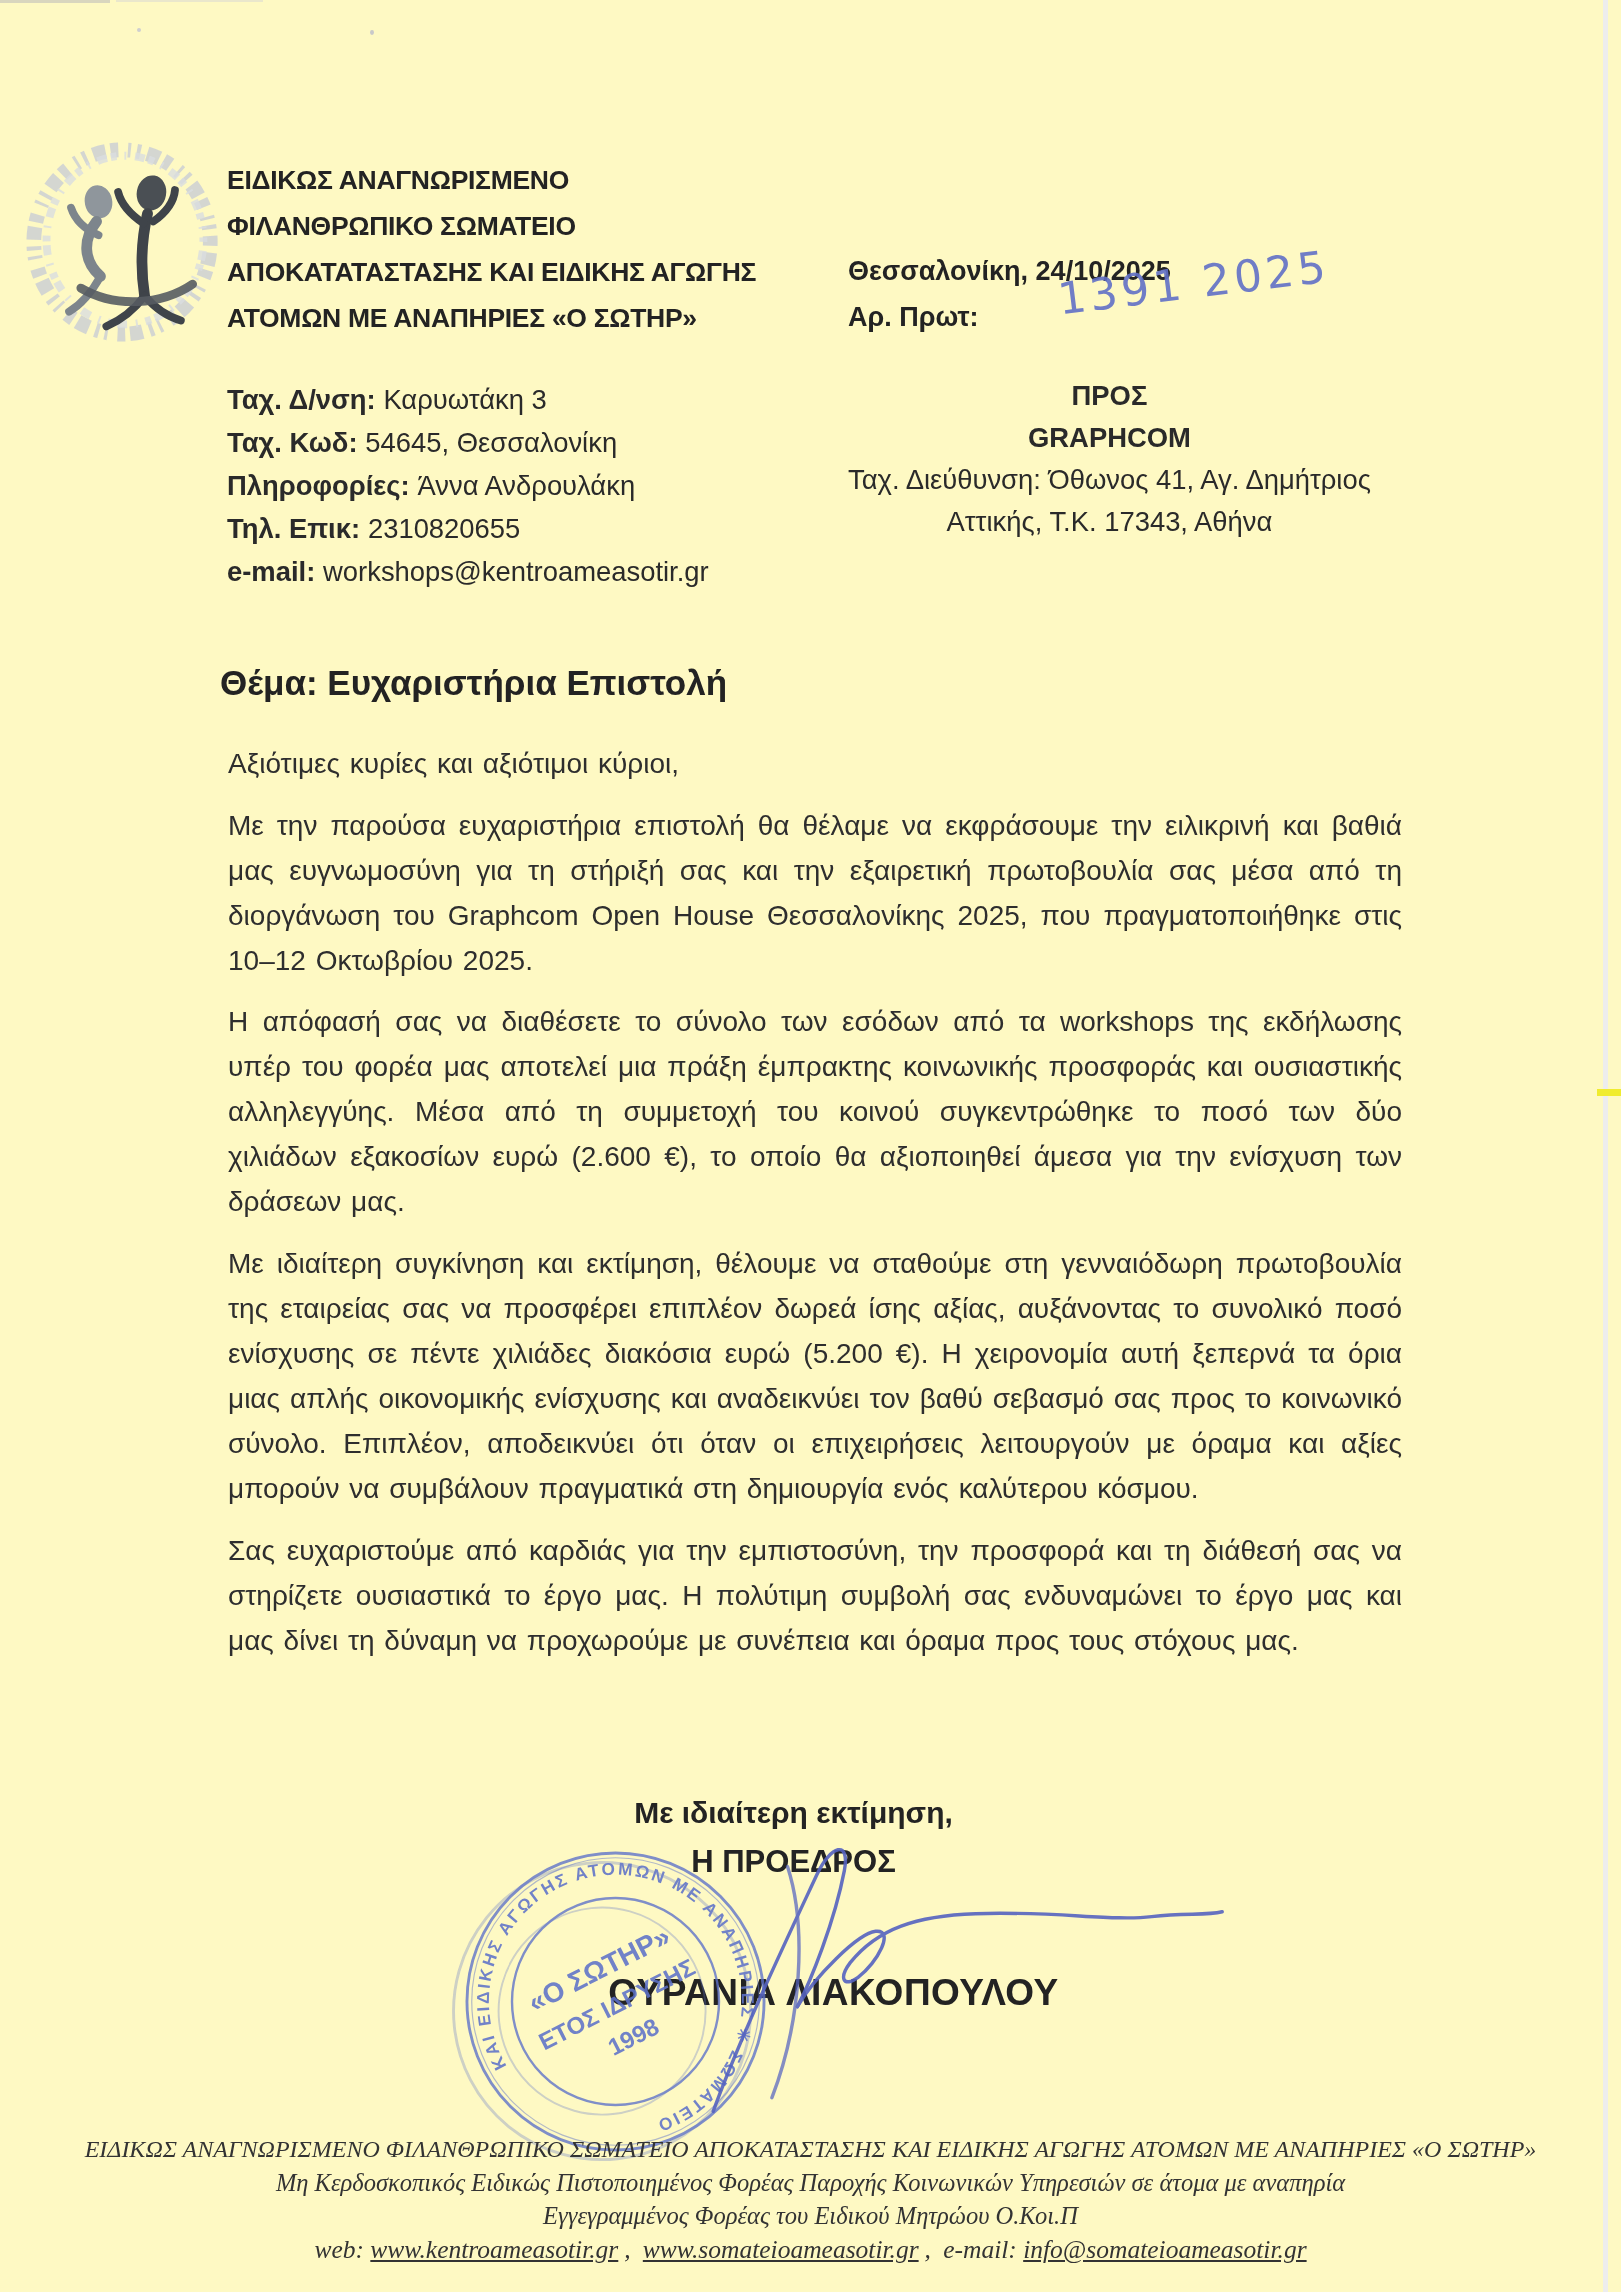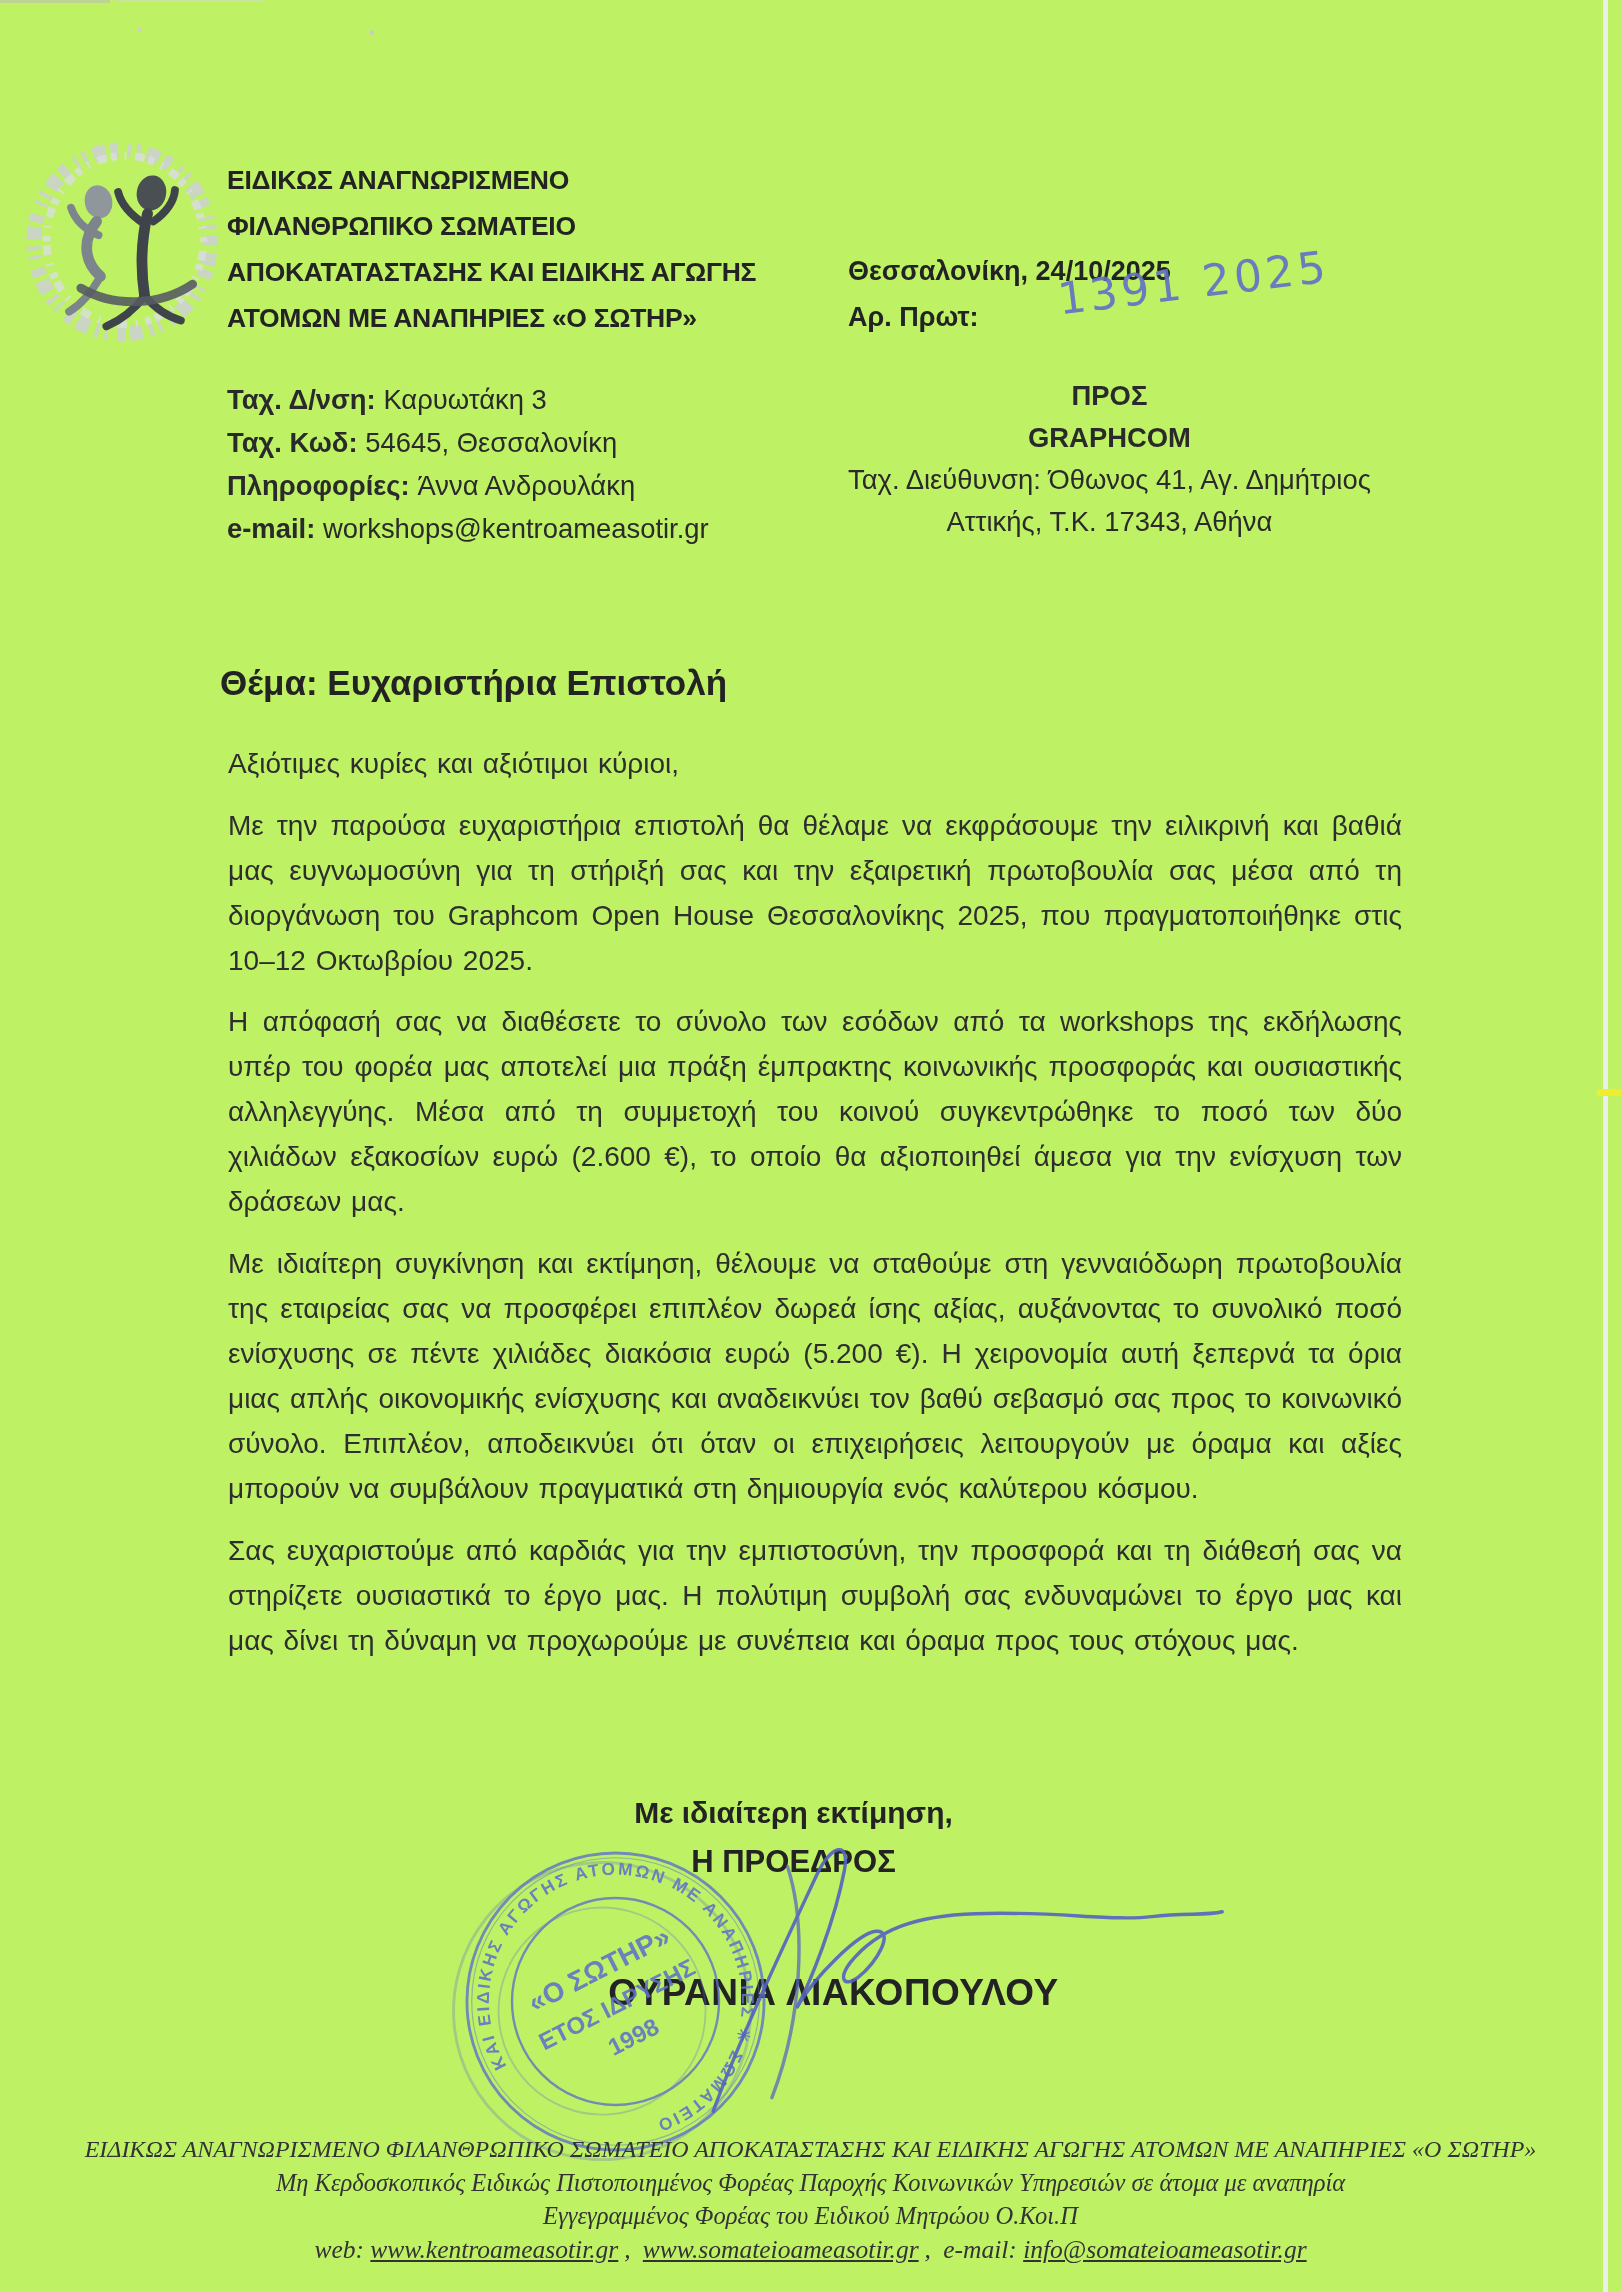--- a/index.html
+++ b/index.html
@@ -1,20 +1,20 @@
 <!DOCTYPE html>
 <html lang="el"><head>
 <meta charset="utf-8">
 <style>
   html,body{margin:0;padding:0;}
   body{
     width:1621px;height:2293px;position:relative;background:#ffffff;
     font-family:"Liberation Sans",sans-serif;color:#222;overflow:hidden;
   }
-  .page{position:absolute;inset:0;background:#bef264;}
+  .page{position:absolute;inset:0;background:#fef9c3;}
 
   
   .scan-edge-line{position:absolute;left:1603px;top:0;width:4.9px;height:2293px;background:#ededed;}
   .scan-top-smudge{position:absolute;left:0;top:0;width:110px;height:2.9px;background:#b9b9b9;opacity:.55;}
   .scan-top-smudge2{position:absolute;left:116px;top:0;width:147px;height:2px;background:#d6d6d6;opacity:.5;}
   .highlight-dash{position:absolute;left:1597px;top:1089px;width:24.5px;height:6.9px;background:#f0ec2e;}
   .speck1{position:absolute;left:137px;top:28px;width:3.9px;height:3.9px;background:#cfcfcf;border-radius:50%;}
   .speck2{position:absolute;left:370px;top:30px;width:3.9px;height:4.9px;background:#c9c9c9;border-radius:50%;}
 
   
@@ -105,20 +105,21 @@
   <div class="date-block">
     <div class="date-line">Θεσσαλονίκη, 24/10/2025</div>
     <div class="proto-line">Αρ. Πρωτ:</div>
   </div>
   <div class="handwritten">1391 2025</div>
 
   <div class="sender-block">
     <div><b>Ταχ. Δ/νση:</b><span>Καρυωτάκη 3</span></div>
     <div><b>Ταχ. Κωδ:</b><span>54645, Θεσσαλονίκη</span></div>
     <div><b>Πληροφορίες:</b><span>Άννα Ανδρουλάκη</span></div>
+    <div><b>Τηλ. Επικ:</b><span>2310820655</span></div>
     <div><b>e-mail:</b><span>workshops@kentroameasotir.gr</span></div>
   </div>
 
   <div class="recipient-block">
     <div class="b">ΠΡΟΣ</div>
     <div class="b">GRAPHCOM</div>
     <div>Ταχ. Διεύθυνση: Όθωνος 41, Αγ. Δημήτριος</div>
     <div>Αττικής, Τ.Κ. 17343,  Αθήνα</div>
   </div>
 

